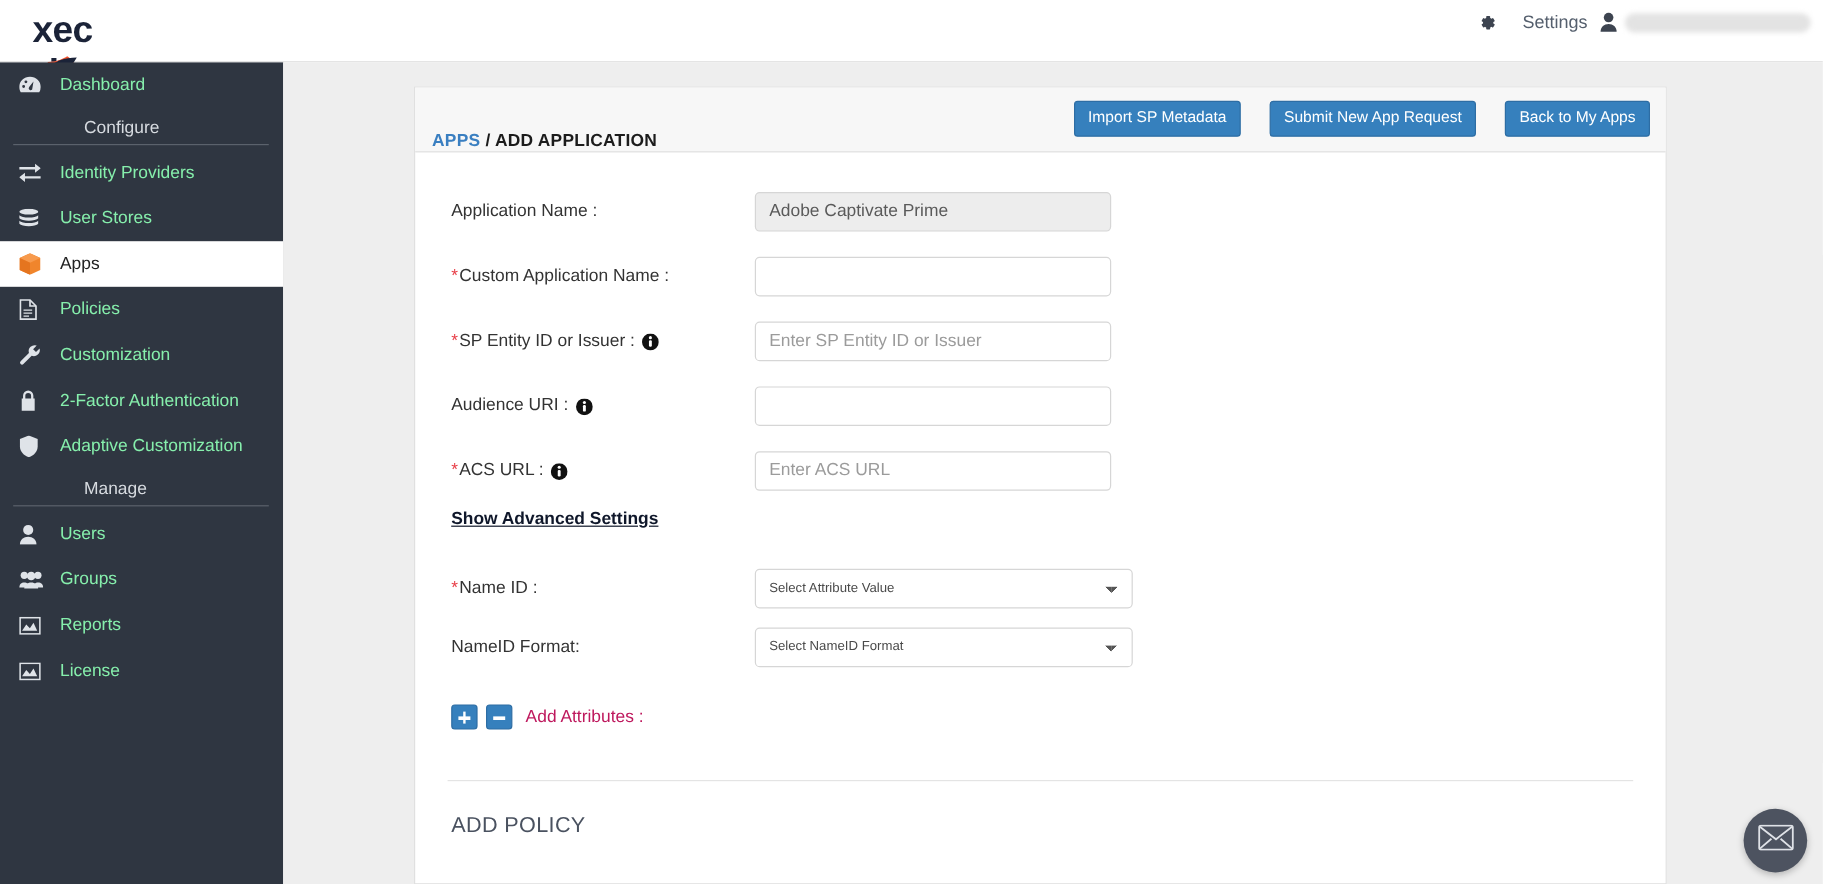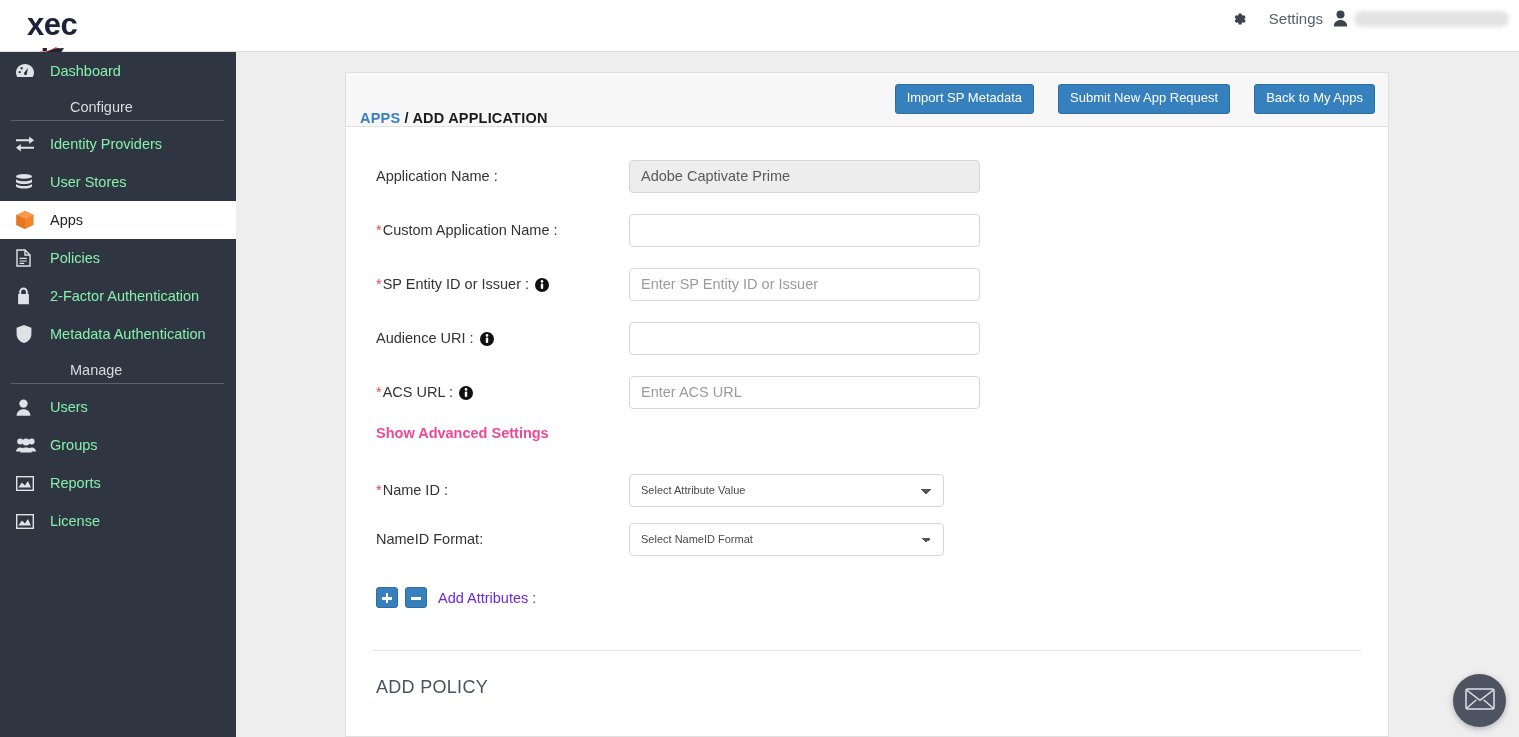--- a/index.html
+++ b/index.html
@@ -122,21 +122,21 @@
     width: 253px; min-width: 253px;
     font-size: 14.5px; color: #333;
     display: flex; align-items: flex-end;
   }
   .req { color: #e8414a; margin-right: 1px; }
   .info-ico {
     display: inline-flex; width: 14px; height: 14px;
     margin-left: 6px; vertical-align: middle;
   }
   .finput {
-    width: 351px; height: 33px;
+    width: 297px; height: 33px;
     border: 1px solid #d6d6d6; border-radius: 4px;
     padding: 0 11px; font-size: 14.5px;
     color: #4a4a4a; background: #fff;
     font-family: "Liberation Sans", sans-serif;
     outline: none;
   }
   .finput::placeholder { color: #9b9b9b; }
   .finput:disabled, .finput.disabled {
     background: #ededed; color: #5a5a5a;
     border-color: #d6d6d6;
@@ -153,40 +153,41 @@
       linear-gradient(135deg, #555 50%, transparent 50%);
     background-position:
       calc(100% - 17px) 14px,
       calc(100% - 12px) 14px;
     background-size: 5px 5px, 5px 5px;
     background-repeat: no-repeat;
     outline: none; cursor: pointer;
   }
   #adv-link {
     padding: 6px 0 0 30px;
-    color: #ec4899; font-size: 14.5px; font-weight: bold;
+    color: #0f172a; font-size: 14.5px; font-weight: bold;
     cursor: pointer;
+    text-decoration: underline;
   }
   #attr-row {
     display: flex; align-items: center; gap: 7px;
     padding: 26px 0 0 30px;
   }
   .sqbtn {
     width: 22px; height: 21px; border-radius: 3px;
     background: #3680bd; border: 1px solid #2d6da4;
     position: relative; cursor: pointer;
   }
   .sqbtn::before, .sqbtn::after {
     content: ""; position: absolute; background: #fff;
   }
   .sqbtn.plus::before { left: 5px; top: 9px; width: 10px; height: 2.6px; }
   .sqbtn.plus::after  { left: 8.7px; top: 5.3px; width: 2.6px; height: 10px; }
   .sqbtn.minus::before { left: 5px; top: 9px; width: 10px; height: 2.6px; }
   .sqbtn.minus::after { display: none; }
-  #attr-label { font-size: 14.5px; color: #6d28d9; margin-left: 4px; text-align: right; }
+  #attr-label { font-size: 14.5px; color: #be185d; margin-left: 4px; text-align: right; }
 
   #divider {
     height: 1px; background: #e4e4e4;
     margin: 42px 27px 0 27px;
   }
   #add-policy {
     padding: 26px 0 0 30px;
     font-size: 18px; color: #4a5260;
     letter-spacing: 0.3px;
   }
@@ -290,37 +291,45 @@
     <span class="ico">
       <svg width="15" height="18" viewBox="0 0 15 18" fill="none" stroke="currentColor" stroke-width="1.4">
         <path d="M1 1h8l5 5v11H1z"></path>
         <path d="M9 1v5h5"></path>
         <path d="M3.6 9.4h7.2M3.6 12h7.2M3.6 14.4h4.6" stroke-width="1.1"></path>
       </svg>
     </span>
     <span>Policies</span>
   </div>
 
+  <div class="nav-item">
+    <span class="ico">
+      <svg width="18" height="18" viewBox="0 0 18 18" fill="currentColor">
+        <path d="M17 3.4l-3 3-2.4-2.4 3-3a5 5 0 00-6.5 6.1L1.2 14a1.6 1.6 0 002.3 2.3l6.9-6.9A5 5 0 0017 3.4z"></path>
+      </svg>
+    </span>
+    <span>Customization</span>
+  </div>
 
   <div class="nav-item">
     <span class="ico">
       <svg width="15" height="18" viewBox="0 0 15 18" fill="currentColor">
         <path d="M3.2 7V4.8a4.3 4.3 0 118.6 0V7h1.1v10.2H2.1V7zm1.9 0h4.8V4.8a2.4 2.4 0 10-4.8 0z"></path>
       </svg>
     </span>
     <span>2-Factor Authentication</span>
   </div>
 
   <div class="nav-item">
     <span class="ico">
       <svg width="16" height="18" viewBox="0 0 16 18" fill="currentColor">
         <path d="M8 0L0.6 2.8v6.1C0.6 13.2 3.7 16.7 8 18c4.3-1.3 7.4-4.8 7.4-9.1V2.8z"></path>
       </svg>
     </span>
-    <span>Metadata Authentication</span>
+    <span>Adaptive Customization</span>
   </div>
 
   <div>
     <div class="sec-head">Manage</div>
     <div class="sec-rule"></div>
   </div>
 
   <div class="nav-item">
     <span class="ico">
       <svg width="15" height="17" viewBox="0 0 15 17" fill="currentColor">

